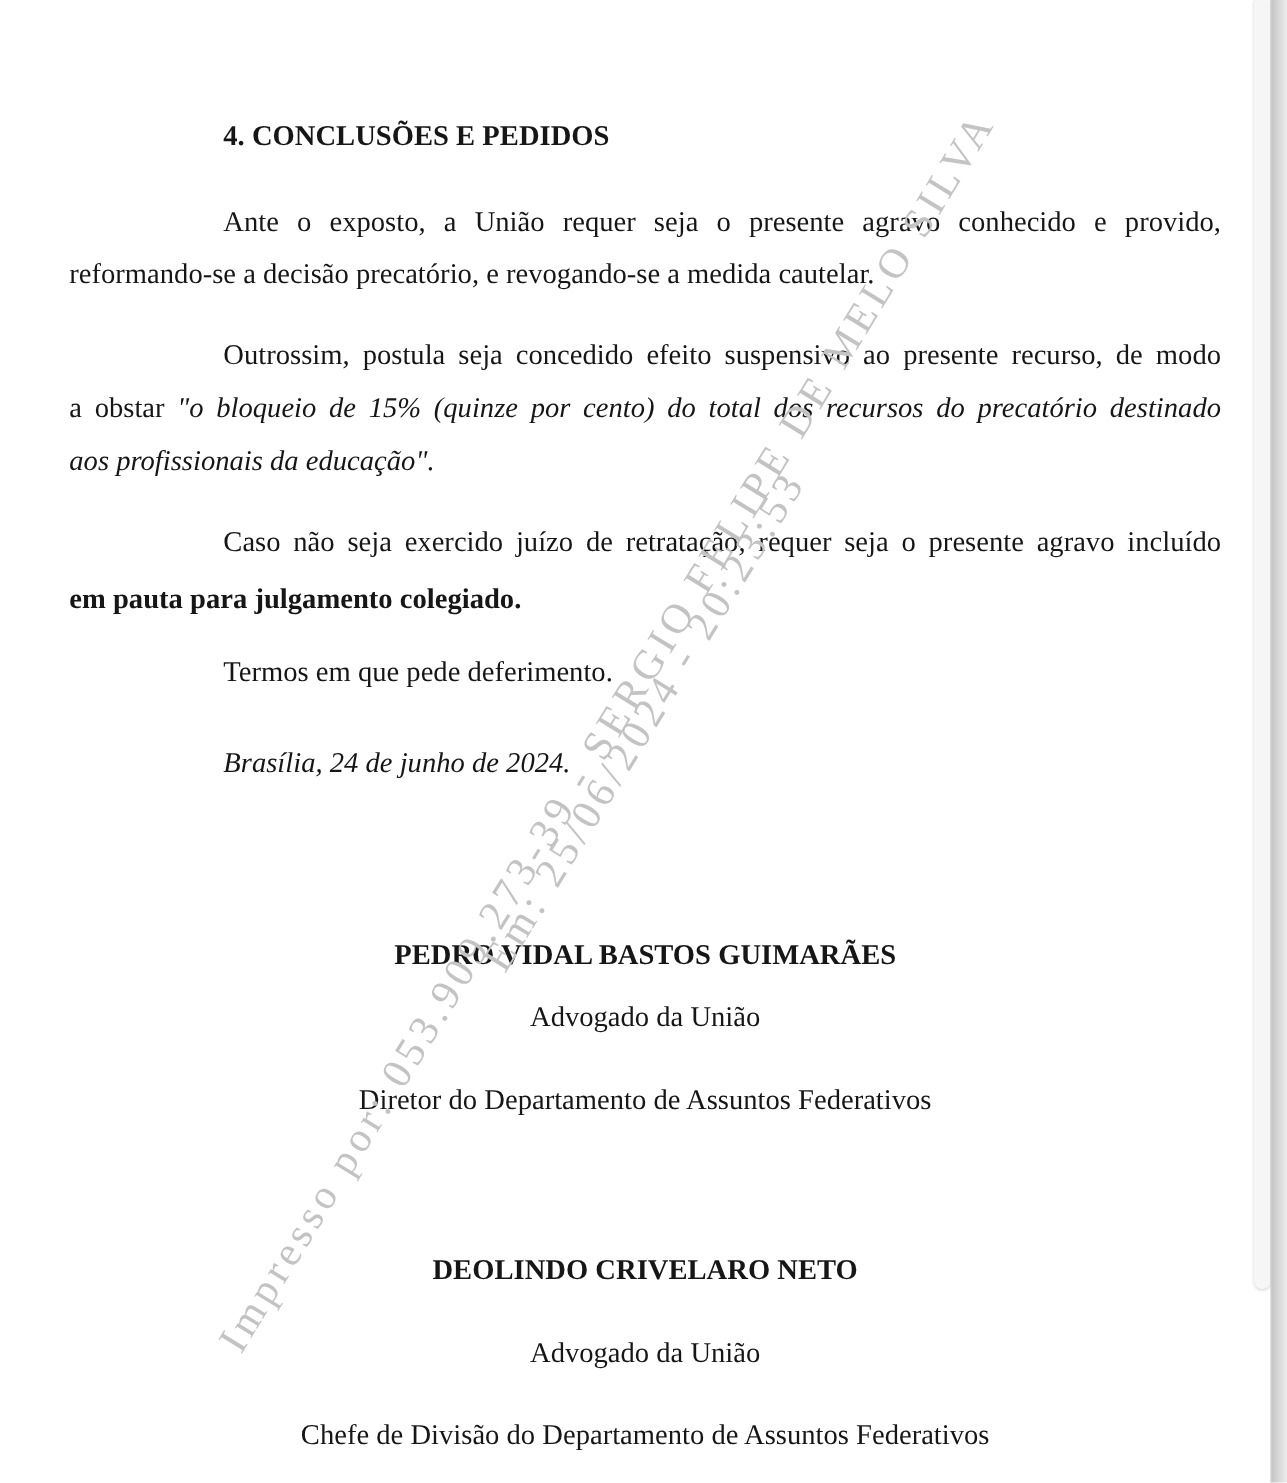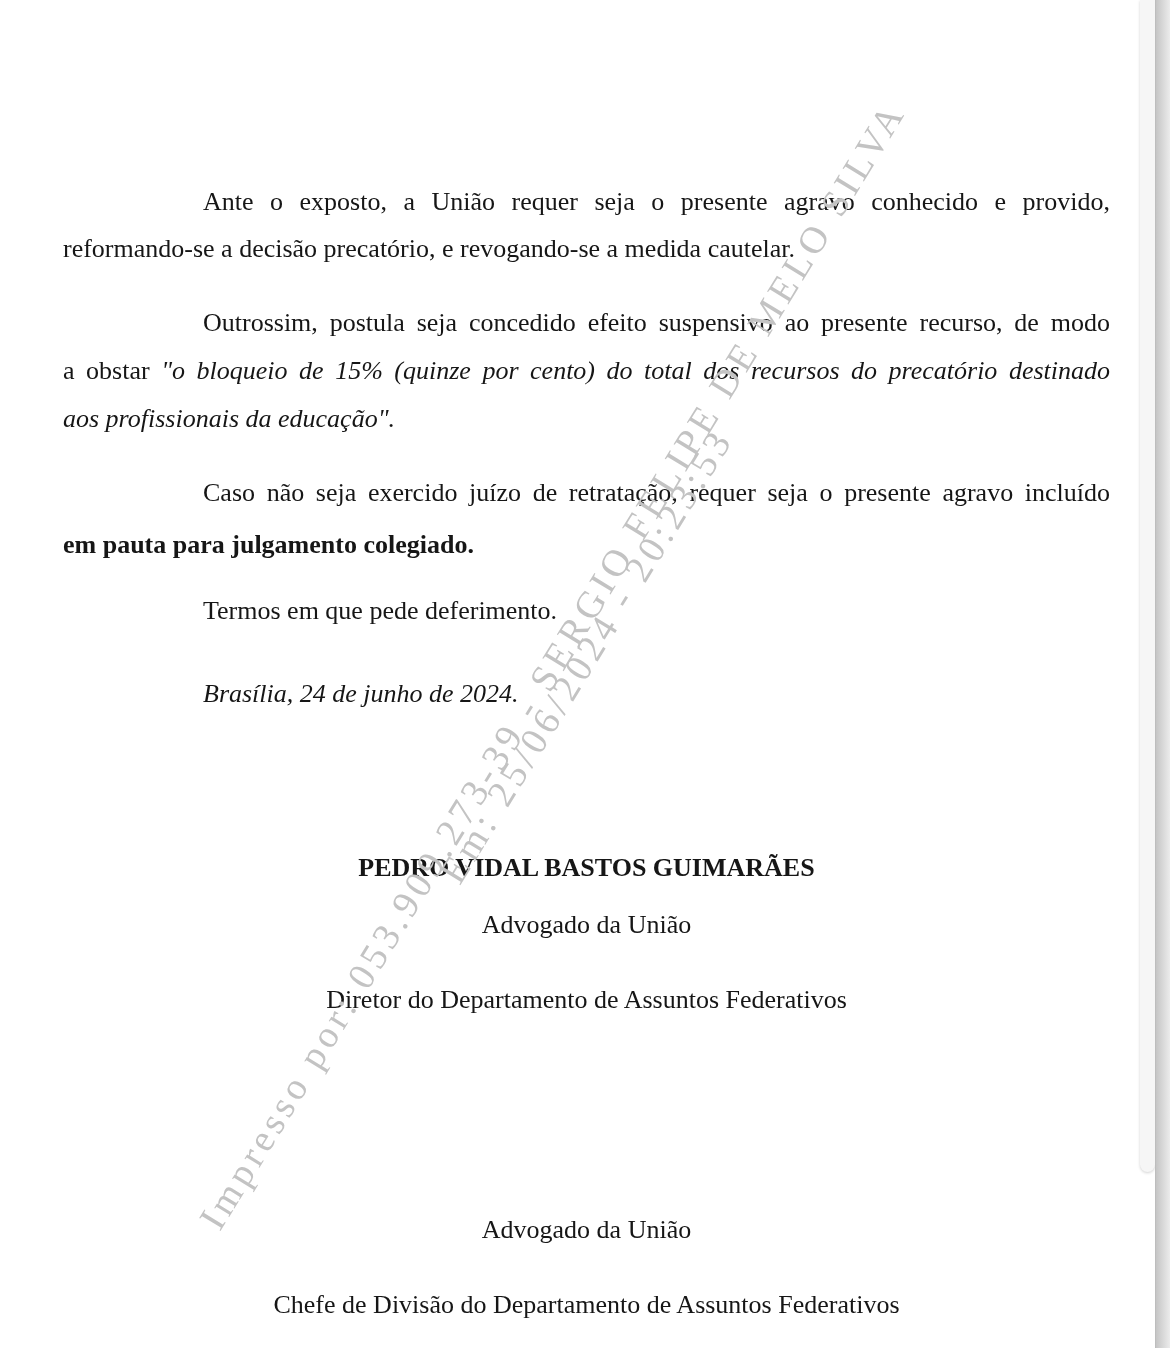--- a/index.html
+++ b/index.html
@@ -77,39 +77,41 @@
 </head>
 <body>
 
 <div class="screen">
 
   <div class="wm wm-1">Impresso por: 053.909.273-39 - SERGIO FELIPE DE MELO SILVA</div>
   <div class="wm wm-2">Em: 25/06/2024 - 20:23:53</div>
 
   <div class="content">
 
+    <div class="line bold" style="top:107px; padding-left:140px;">4. CONCLUSÕES E PEDIDOS</div>
 
     <div class="line just indent" style="top:185px;">Ante o exposto, a União requer seja o presente agravo conhecido e provido,</div>
     <div class="line" style="top:232px;">reformando-se a decisão precatório, e revogando-se a medida cautelar.</div>
 
     <div class="line just indent" style="top:306px;">Outrossim, postula seja concedido efeito suspensivo ao presente recurso, de modo</div>
     <div class="line just" style="top:354px;"><span>a obstar </span><span class="it">"o bloqueio de 15% (quinze por cento) do total dos recursos do precatório destinado</span></div>
     <div class="line it" style="top:402px;">aos profissionais da educação".</div>
 
     <div class="line just indent" style="top:476px;">Caso não seja exercido juízo de retratação, requer seja o presente agravo incluído</div>
     <div class="line" style="top:528px;font-weight:bold;">em pauta para julgamento colegiado.</div>
 
     <div class="line" style="top:594px; padding-left:140px;">Termos em que pede deferimento.</div>
 
     <div class="line" style="top:677px; padding-left:140px;font-style:italic;">Brasília, 24 de junho de 2024.</div>
 
     <div class="line center bold" style="top:833px;margin-top:18px;">PEDRO VIDAL BASTOS GUIMARÃES</div>
     <div class="line center" style="top:908px;">Advogado da União</div>
     <div class="line center" style="top:983px;">Diretor do Departamento de Assuntos Federativos</div>
 
+    <div class="line center bold" style="top:1138px;">DEOLINDO CRIVELARO NETO</div>
     <div class="line center" style="top:1213px;">Advogado da União</div>
     <div class="line center" style="top:1288px;">Chefe de Divisão do Departamento de Assuntos Federativos</div>
 
   </div>
 
   <div class="scroll-thumb"></div>
   <div class="edge-track"></div>
 
 </div>
 

